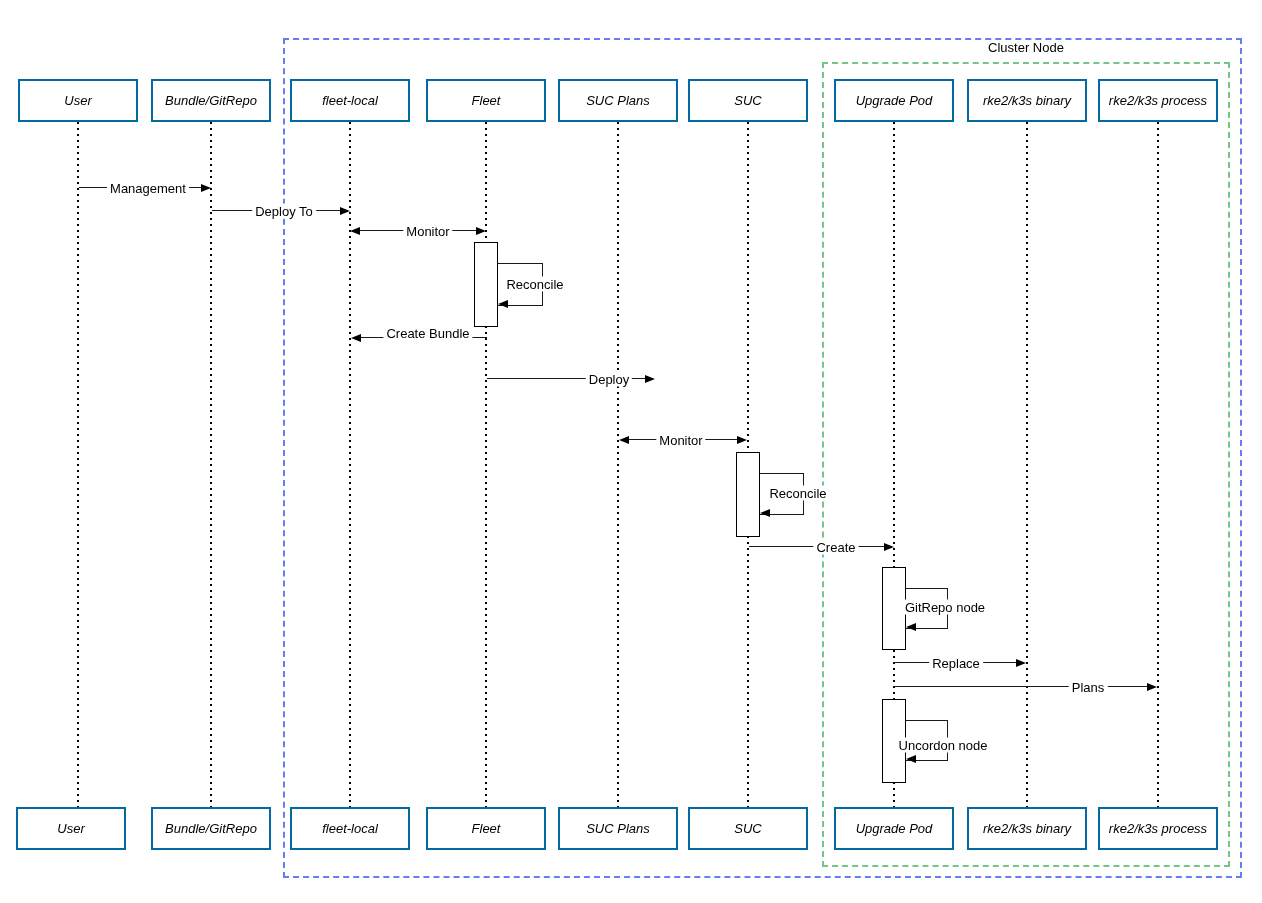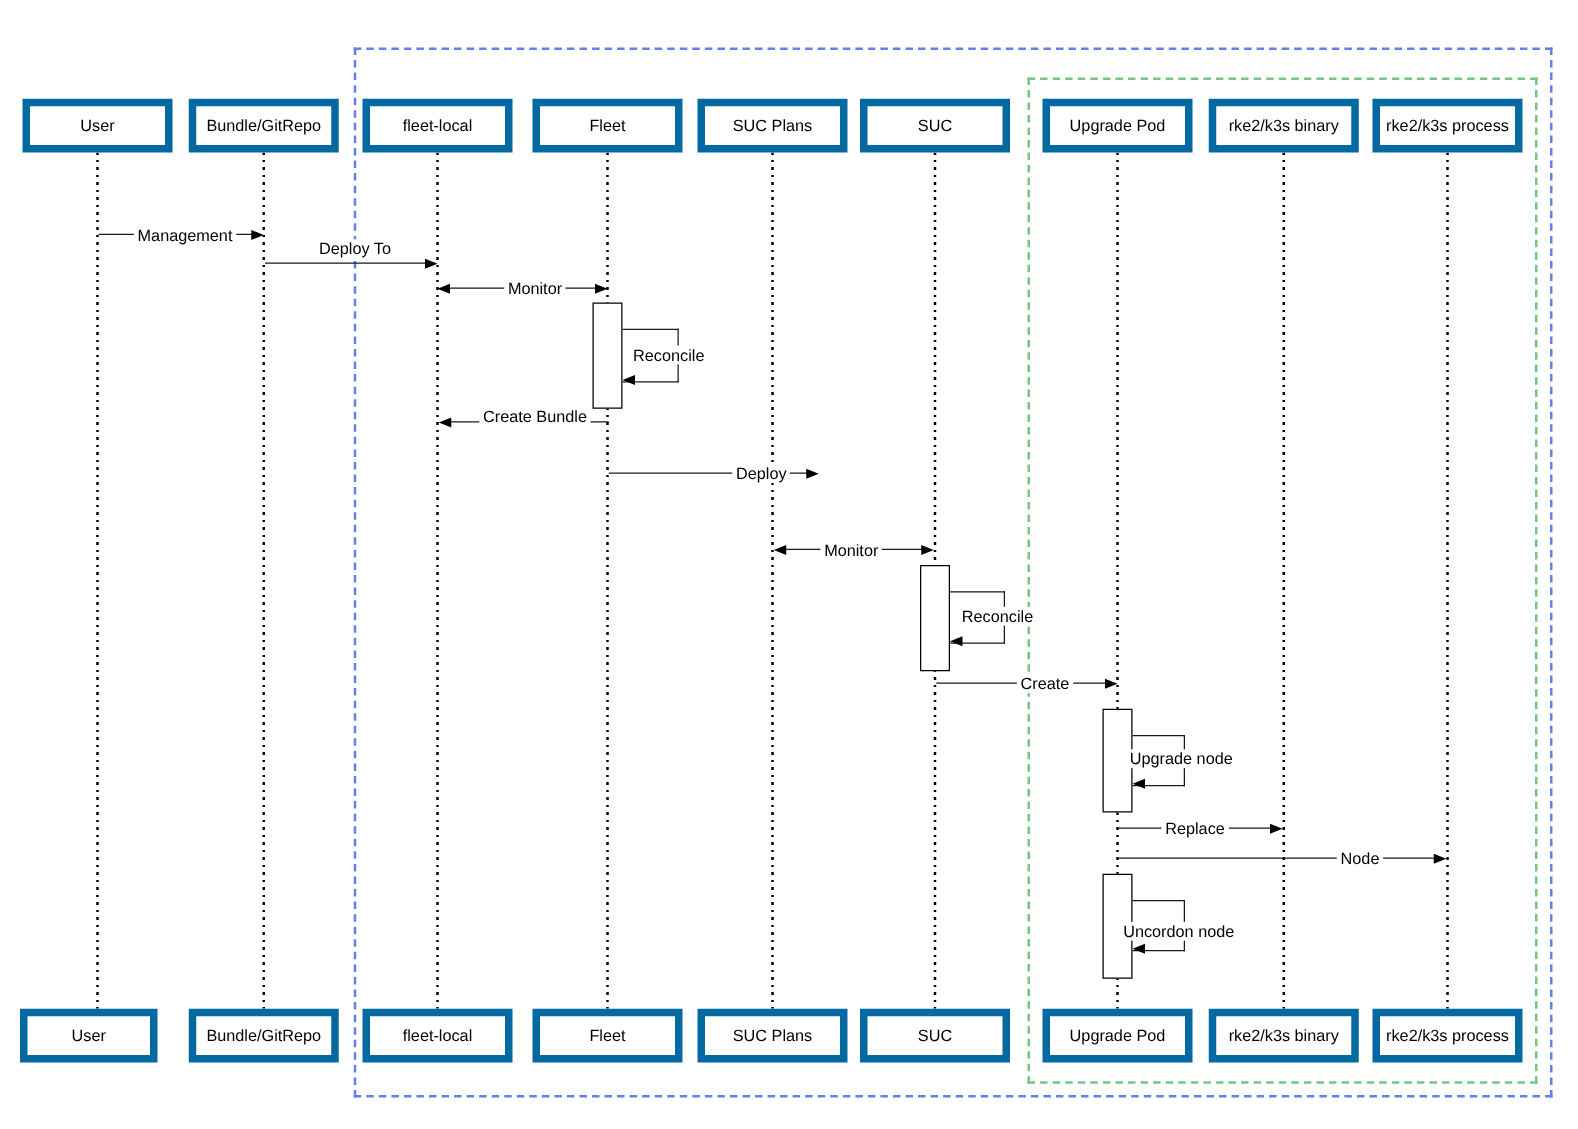--- a/index.html
+++ b/index.html
@@ -8,23 +8,23 @@
     font-family:"Liberation Sans", sans-serif;color:#000;
   }
   
   .bx{position:absolute;box-sizing:border-box;}
   .bx.blue{border:2px dashed #647ff2;}
   .bx.green{border:2px dashed #74c687;}
   .blabel{position:absolute;text-align:center;font-size:13px;line-height:15px;}
   
   .pbox{
     position:absolute;width:120px;height:43px;box-sizing:border-box;
-    border:6px solid #0369a1;background:#fff;
+    border:2px solid #0369a1;background:#fff;
     display:flex;align-items:center;justify-content:center;
-    font-size:13px;white-space:nowrap;
+    font-size:13px;white-space:nowrap;font-style:italic;
   }
   
   .lifeline{
     position:absolute;width:2px;top:122px;height:685px;
     background-image:repeating-linear-gradient(to bottom,#000 0 2px,transparent 2px 6px);
   }
   
   .act{position:absolute;width:24px;box-sizing:border-box;border:1.5px solid #000;background:#fff;}
   
   .mline{position:absolute;height:0;border-top:1.5px solid #1a1a1a;}
@@ -38,20 +38,21 @@
     background:#fff;padding:0 3px;font-size:13px;line-height:15px;white-space:nowrap;
   }
 </style>
 </head>
 <body>
 
 <div id="canvas">
 
   <div class="bx blue" style="left:283px;top:38px;width:959px;height:840px"></div>
   <div class="bx green" style="left:822px;top:62px;width:408px;height:805px"></div>
+  <div class="blabel" style="left:822px;top:40px;width:408px">Cluster Node</div>
 
   <div class="lifeline" style="left:77px"></div>
   <div class="lifeline" style="left:210px"></div>
   <div class="lifeline" style="left:349px"></div>
   <div class="lifeline" style="left:485px"></div>
   <div class="lifeline" style="left:617px"></div>
   <div class="lifeline" style="left:747px"></div>
   <div class="lifeline" style="left:893px"></div>
   <div class="lifeline" style="left:1026px"></div>
   <div class="lifeline" style="left:1157px"></div>
@@ -96,31 +97,31 @@
   <div class="mline" style="left:749px;top:546px;width:136px"></div>
   <div class="head-r" style="left:884px;top:543px"></div>
 
   <div class="mline" style="left:895px;top:662px;width:122px"></div>
   <div class="head-r" style="left:1016px;top:659px"></div>
 
   <div class="mline" style="left:895px;top:686px;width:253px"></div>
   <div class="head-r" style="left:1147px;top:683px"></div>
 
   <div class="mlabel" style="left:148px;top:188px">Management</div>
-  <div class="mlabel" style="left:284px;top:199px">Deploy To</div>
+  <div class="mlabel" style="left:284px;top:211px">Deploy To</div>
   <div class="mlabel" style="left:428px;top:231px">Monitor</div>
   <div class="mlabel" style="left:535px;top:284px">Reconcile</div>
   <div class="mlabel" style="left:428px;top:333px">Create Bundle</div>
   <div class="mlabel" style="left:609px;top:379px">Deploy</div>
   <div class="mlabel" style="left:681px;top:440px">Monitor</div>
   <div class="mlabel" style="left:798px;top:493px">Reconcile</div>
   <div class="mlabel" style="left:836px;top:547px">Create</div>
-  <div class="mlabel" style="left:945px;top:607px">Upgrade node</div>
+  <div class="mlabel" style="left:945px;top:607px">GitRepo node</div>
   <div class="mlabel" style="left:956px;top:663px">Replace</div>
-  <div class="mlabel" style="left:1088px;top:687px">Node</div>
+  <div class="mlabel" style="left:1088px;top:687px">Plans</div>
   <div class="mlabel" style="left:943px;top:745px">Uncordon node</div>
 
   <div class="pbox" style="left:18px;top:79px">User</div>
   <div class="pbox" style="left:151px;top:79px">Bundle/GitRepo</div>
   <div class="pbox" style="left:290px;top:79px">fleet-local</div>
   <div class="pbox" style="left:426px;top:79px">Fleet</div>
   <div class="pbox" style="left:558px;top:79px">SUC Plans</div>
   <div class="pbox" style="left:688px;top:79px">SUC</div>
   <div class="pbox" style="left:834px;top:79px">Upgrade Pod</div>
   <div class="pbox" style="left:967px;top:79px">rke2/k3s binary</div>

